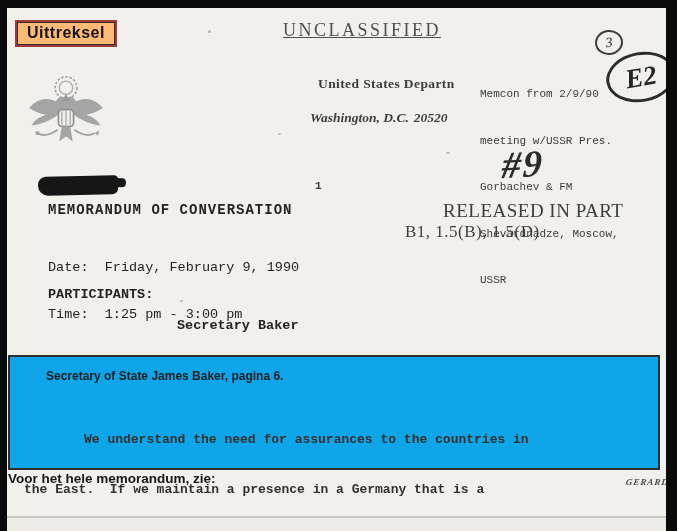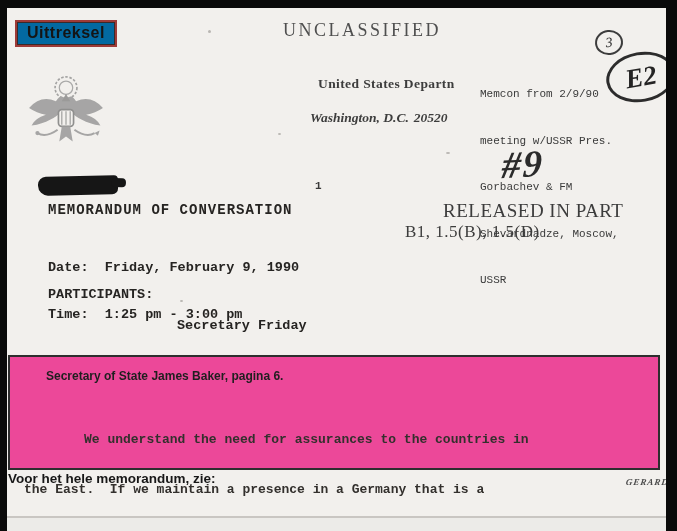--- a/index.html
+++ b/index.html
@@ -11,28 +11,29 @@
   
   .bar{position:absolute;background:#0a0a0a;}
   .bar.top{left:0;top:0;width:677px;height:8px;}
   .bar.left{left:0;top:0;width:7px;height:531px;}
   .bar.right{left:666px;top:0;width:11px;height:531px;}
 
   
   .extract-box{
     position:absolute;left:15px;top:20px;padding:2px 10px 3px 10px;
     border:2px solid #9e3b38;box-shadow:0 0 0 1px #3a2a2a inset;
-    background:#0369a1;
+    background:#fdba74;
     font-weight:bold;font-size:16px;color:#141414;letter-spacing:.5px;
   }
 
   .unclassified{
     position:absolute;left:283px;top:20px;
     font-family:"Liberation Serif", serif;font-size:18px;color:#4f4f4f;
     letter-spacing:2.5px;
+    text-decoration:underline;
   }
 
   .eagle{position:absolute;left:24px;top:74px;opacity:.75;}
 
   .dept-line{
     position:absolute;left:318px;top:76px;
     font-family:"Liberation Serif", serif;font-weight:bold;font-size:13.5px;color:#3d3d3d;
     letter-spacing:.4px;
   }
   .city-line{
@@ -82,21 +83,21 @@
     font-family:"Liberation Mono", monospace;font-weight:bold;font-size:11px;color:#3a3a3a;
   }
 
   .memo-title{
     position:absolute;left:48px;top:202px;
     font-family:"Liberation Mono", monospace;font-weight:bold;font-size:14px;
     color:#262422;letter-spacing:1px;white-space:pre;
   }
   .memo-fields{
     position:absolute;left:48px;top:229px;
-    font-family:"Liberation Mono", monospace;font-weight:bold;font-size:13.5px;
+    font-family:"Liberation Mono", monospace;font-weight:normal;font-size:13.5px;
     line-height:15.5px;color:#262422;white-space:pre;
   }
   .memo-fields .lbl{display:inline-block;width:7ch;}
   .participants-label{
     position:absolute;left:48px;top:287px;
     font-family:"Liberation Mono", monospace;font-weight:bold;font-size:13.5px;color:#262422;
   }
   .participants{
     position:absolute;left:177px;top:287px;
     font-family:"Liberation Mono", monospace;font-weight:bold;font-size:13.5px;
@@ -107,21 +108,21 @@
     position:absolute;left:405px;top:200px;
     font-family:"Liberation Serif", serif;font-size:19px;color:#3c3c3c;letter-spacing:.5px;margin-left:38px;
   }
   .released-codes{
     position:absolute;left:405px;top:222px;
     font-family:"Liberation Serif", serif;font-size:17px;color:#3c3c3c;letter-spacing:.5px;
   }
 
   .quote-box{
     position:absolute;left:8px;top:355px;width:648px;height:111px;
-    border:2px solid #2e2e2e;background:#ec4899;
+    border:2px solid #2e2e2e;background:#0ea5e9;
   }
   .quote-caption{
     position:absolute;left:36px;top:12px;
     font-family:"Liberation Sans", sans-serif;font-weight:bold;font-size:12px;color:#1f1f1f;
   }
   .quote-lines{
     position:absolute;left:14px;top:42px;
     font-family:"Liberation Mono", monospace;font-weight:bold;font-size:13px;
     line-height:16.5px;color:#33302d;white-space:pre;
   }
@@ -204,21 +205,21 @@
   <div class="memo-title">MEMORANDUM OF CONVERSATION</div>
 
   <div class="memo-fields">
     <div><span class="lbl">Date:</span><span>Friday, February 9, 1990</span></div>
     <div><span class="lbl">Time:</span><span>1:25 pm - 3:00 pm</span></div>
     <div><span class="lbl">Place:</span><span>Kremlin</span></div>
   </div>
 
   <div class="participants-label">PARTICIPANTS:</div>
   <div class="participants">
-    <div>Secretary Friday</div>
+    <div>Secretary Baker</div>
     <div>President Gorbachev</div>
     <div>Eduard Shevardnadze</div>
   </div>
 
   <div class="released">RELEASED IN PART</div>
   <div class="released-codes">B1, 1.5(B), 1.5(D)</div>
 
   <div class="quote-box">
     <div class="quote-caption">Secretary of State James Baker, pagina 6.</div>
     <div class="quote-lines">

